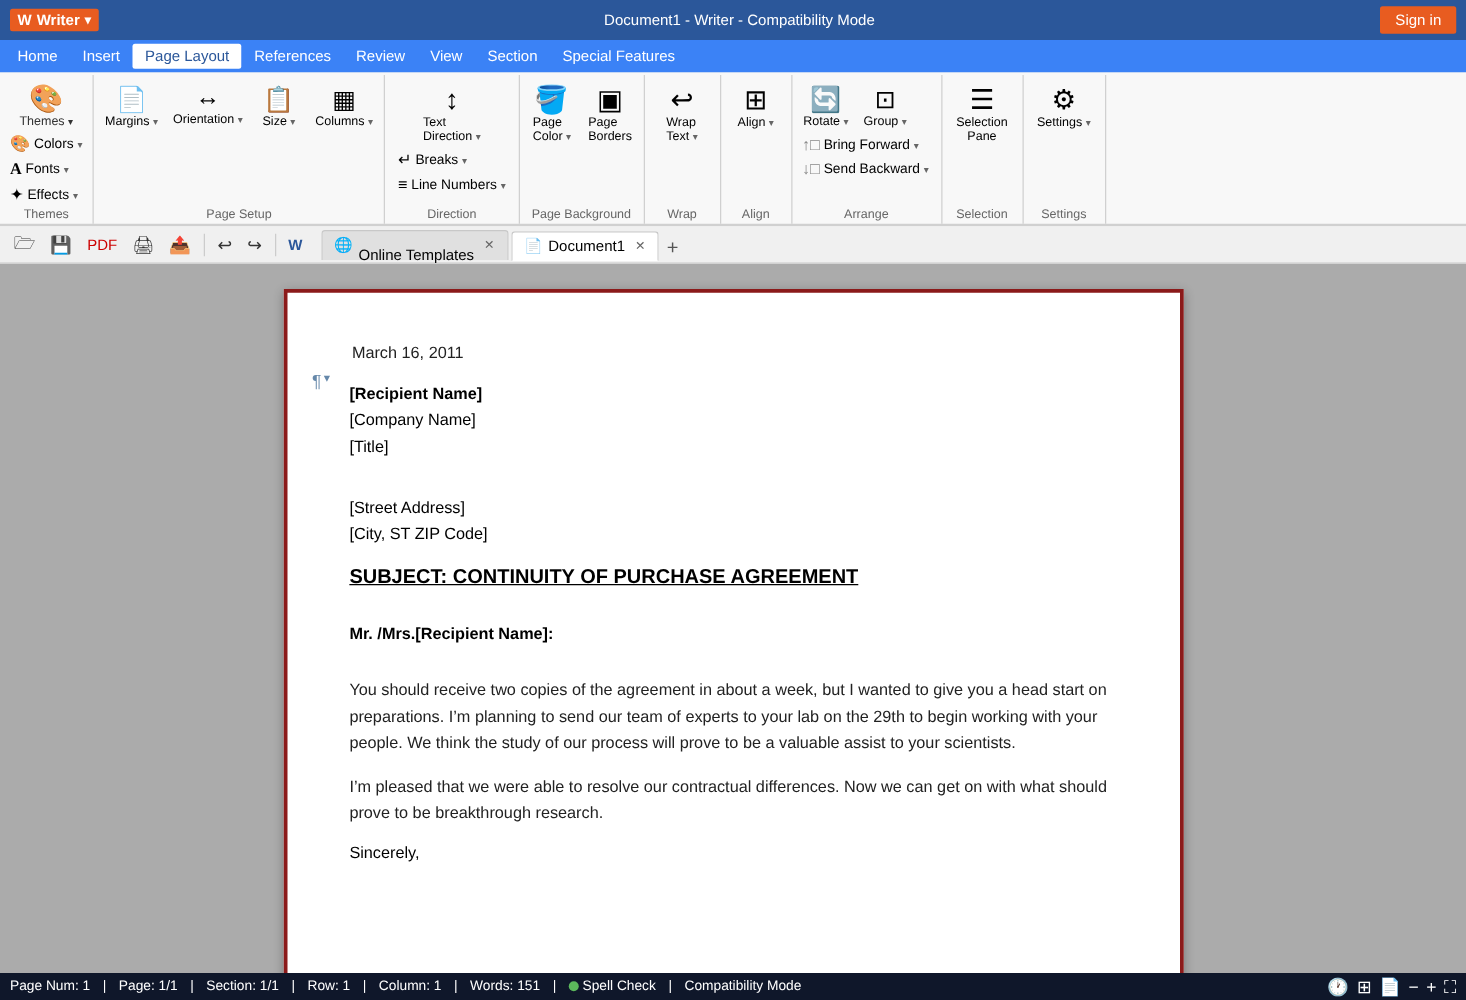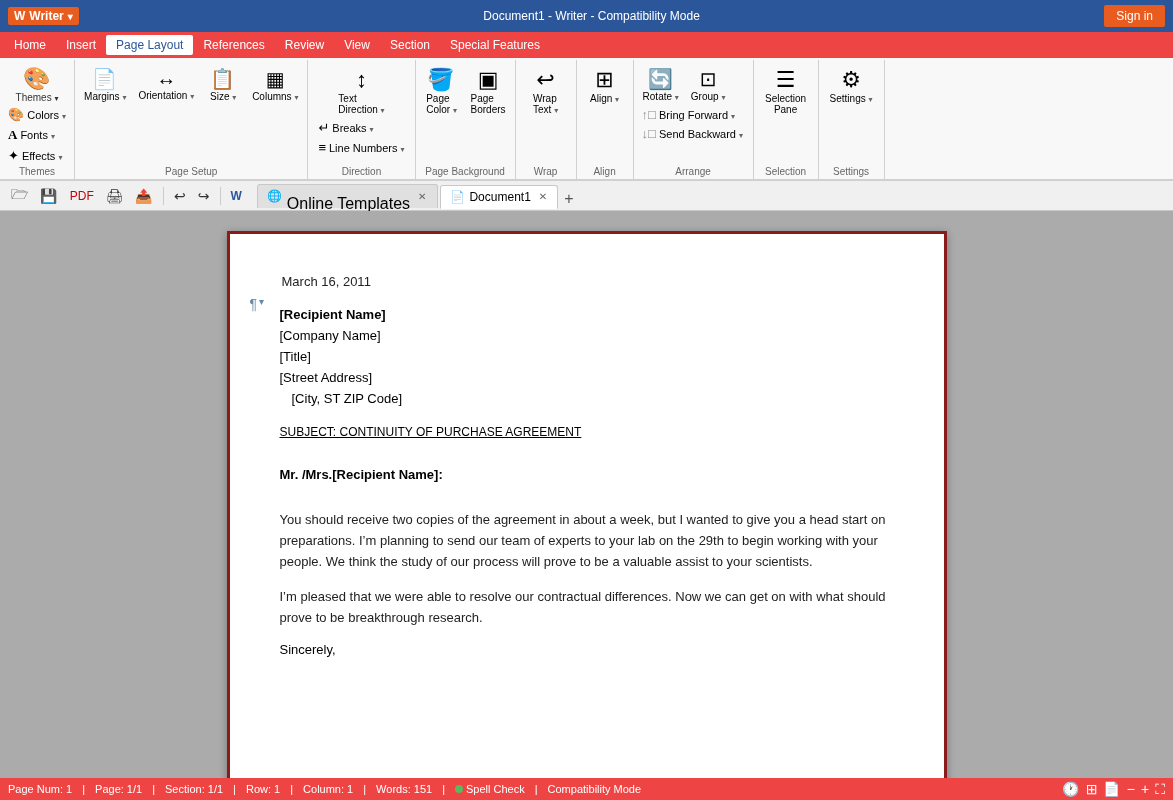--- a/index.html
+++ b/index.html
@@ -6,21 +6,21 @@
     body { font-family: 'Segoe UI', Arial, sans-serif; font-size: 12px; background: #f0f0f0; overflow: hidden; width: 1173px; height: 800px; display: flex; flex-direction: column; }
 
     
     .title-bar { background: #2b579a; color: white; height: 32px; display: flex; align-items: center; padding: 0 8px; justify-content: space-between; }
     .title-bar-left { display: flex; align-items: center; gap: 6px; }
     .writer-logo { background: #e85c20; color: white; font-weight: bold; font-size: 12px; padding: 2px 6px; border-radius: 2px; display: flex; align-items: center; gap: 4px; }
     .title-bar-center { flex: 1; text-align: center; font-size: 12px; }
     .sign-in-btn { background: #e85c20; color: white; border: none; padding: 4px 12px; border-radius: 2px; cursor: pointer; font-size: 12px; }
 
     
-    .menu-bar { background: #ef4444; color: white; height: 26px; display: flex; align-items: center; padding: 0 4px; }
+    .menu-bar { background: #3b82f6; color: white; height: 26px; display: flex; align-items: center; padding: 0 4px; }
     .menu-item { padding: 3px 10px; cursor: pointer; font-size: 12px; border-radius: 2px; }
     .menu-item.active { background: white; color: #2b579a; }
 
     
     .ribbon { background: #f8f8f8; border-bottom: 1px solid #d0d0d0; padding: 2px 4px 0 4px; min-height: 90px; display: flex; align-items: flex-start; gap: 0; }
     .ribbon-group { display: flex; flex-direction: column; align-items: center; border-right: 1px solid #d0d0d0; padding: 4px 6px 2px 6px; min-width: 50px; }
     .ribbon-btn { display: flex; flex-direction: column; align-items: center; padding: 3px 5px; cursor: pointer; border-radius: 3px; min-width: 44px; }
     .ribbon-row-item { display: flex; align-items: center; padding: 2px 4px; cursor: pointer; border-radius: 2px; gap: 3px; white-space: nowrap; font-size: 11px; }
     .dropdown-arrow { font-size: 8px; color: #666; }
 
@@ -35,28 +35,28 @@
 
     
     .doc-area { flex: 1; background: #ababab; overflow: auto; display: flex; justify-content: center; padding: 20px; }
     .page { background: white; width: 720px; min-height: 580px; box-shadow: 0 2px 8px rgba(0,0,0,0.3); position: relative; padding: 40px 50px; border: 3px solid #8b1a1a; }
     .page-inner { position: relative; }
 
     
     .doc-date { font-size: 13px; color: #333; margin-bottom: 16px; padding-left: 2px; }
     .business-logo-box { position: absolute; top: -10px; right: 20px; width: 130px; height: 65px; border: 2px solid #4a9aba; background: white; display: flex; align-items: center; justify-content: center; font-size: 13px; color: #333; }
     .recipient-block { margin-bottom: 16px; font-size: 13px; line-height: 1.6; }
-    .subject-line { font-size: 12px; font-weight: normal; text-decoration: underline; margin-bottom: 16px; }
+    .subject-line { font-size: 16px; font-weight: bold; text-decoration: underline; margin-bottom: 16px; }
     .salutation { font-size: 13px; font-weight: bold; margin-bottom: 16px; }
     .paragraph { font-size: 13px; line-height: 1.6; margin-bottom: 14px; color: #222; }
     .paragraph.first-bold { font-weight: bold; }
     .sincerely { font-size: 13px; }
 
     
-    .status-bar { background: #ef4444; color: white; height: 22px; display: flex; align-items: center; padding: 0 8px; font-size: 11px; gap: 12px; justify-content: space-between; }
+    .status-bar { background: #0f172a; color: white; height: 22px; display: flex; align-items: center; padding: 0 8px; font-size: 11px; gap: 12px; justify-content: space-between; }
     .status-left { display: flex; gap: 10px; }
     .status-right { display: flex; gap: 6px; align-items: center; }
     .status-icon { font-size: 14px; cursor: pointer; }
     .spell-check { display: flex; align-items: center; gap: 3px; }
     .spell-dot { width: 8px; height: 8px; background: #5cb85c; border-radius: 50%; }
   </style>
 </head>
 <body>
 
 <div class="title-bar">
@@ -220,21 +220,21 @@
   <div class="toolbar-btn">📤</div>
   <div class="toolbar-sep"></div>
   <div class="toolbar-btn">↩</div>
   <div class="toolbar-btn">↪</div>
   <div class="toolbar-sep"></div>
   <div class="toolbar-btn" style="font-size:12px; color:#2b579a; font-weight:bold;">W</div>
 
   <div style="margin-left: 8px; display:flex; gap:2px; align-items:flex-end;">
     <div class="tab" style="background:#e0e0e0;">
       <span style="font-size:12px;">🌐</span>
-      <span style="font-size:16px;margin-top:15px;">Online Templates</span>
+      <span style="font-size:12px;margin-top:15px;">Online Templates</span>
       <span class="tab-close">✕</span>
     </div>
     <div class="tab active" style="background:white; border:1px solid #c8c8c8; border-bottom:1px solid white;">
       <span style="font-size:12px;">📄</span>
       <span style="font-size:12px;">Document1</span>
       <span class="tab-close">✕</span>
     </div>
     <span class="tab-add">+</span>
   </div>
 </div>
@@ -248,22 +248,22 @@
         <span>¶</span>
         <span style="font-size:10px; cursor:pointer;">▾</span>
       </div>
 
       <div class="doc-date" style="margin-top:0; font-size:13px; color:#222;">March 16, 2011</div>
 
       <div class="recipient-block">
         <div style="font-size:13px; font-weight:bold;">[Recipient Name]</div>
         <div style="font-size:13px;">[Company Name]</div>
         <div style="font-size:13px;">[Title]</div>
-        <div style="font-size:13px;">[Street Address]</div>
-        <div style="font-size:13px;margin-left:12px;">[City, ST  ZIP Code]</div>
+        <div style="font-size:13px;margin-top:28px;">[Street Address]</div>
+        <div style="font-size:13px;">[City, ST  ZIP Code]</div>
       </div>
 
       <div class="subject-line">SUBJECT: CONTINUITY OF PURCHASE AGREEMENT</div>
 
       <div style="height:12px;"></div>
 
       <div class="salutation">Mr. /Mrs.[Recipient Name]:</div>
 
       <div style="height:12px;"></div>
 

